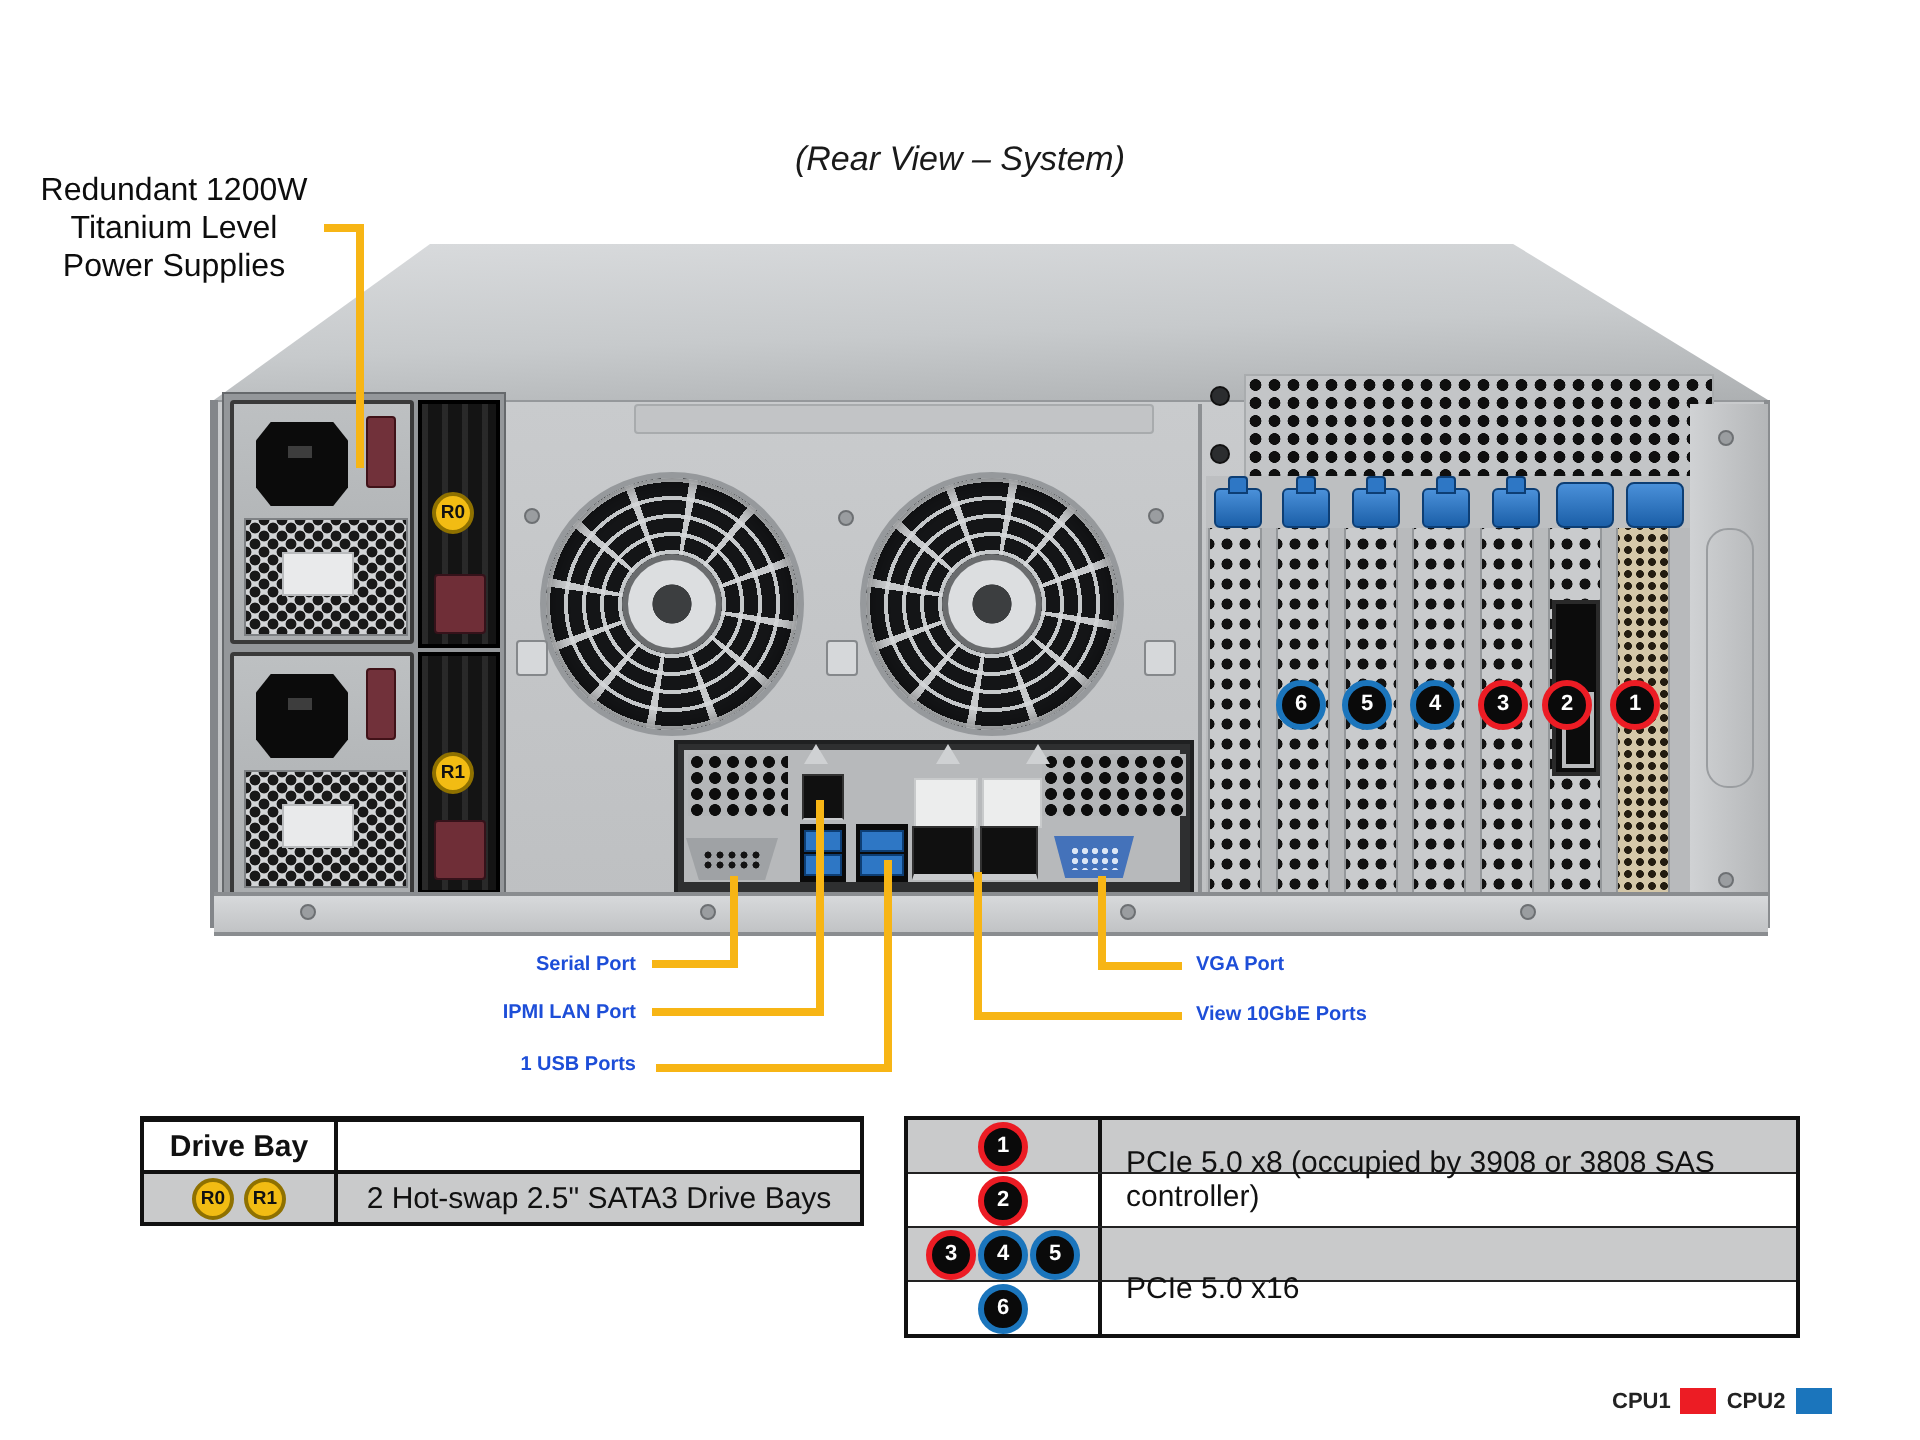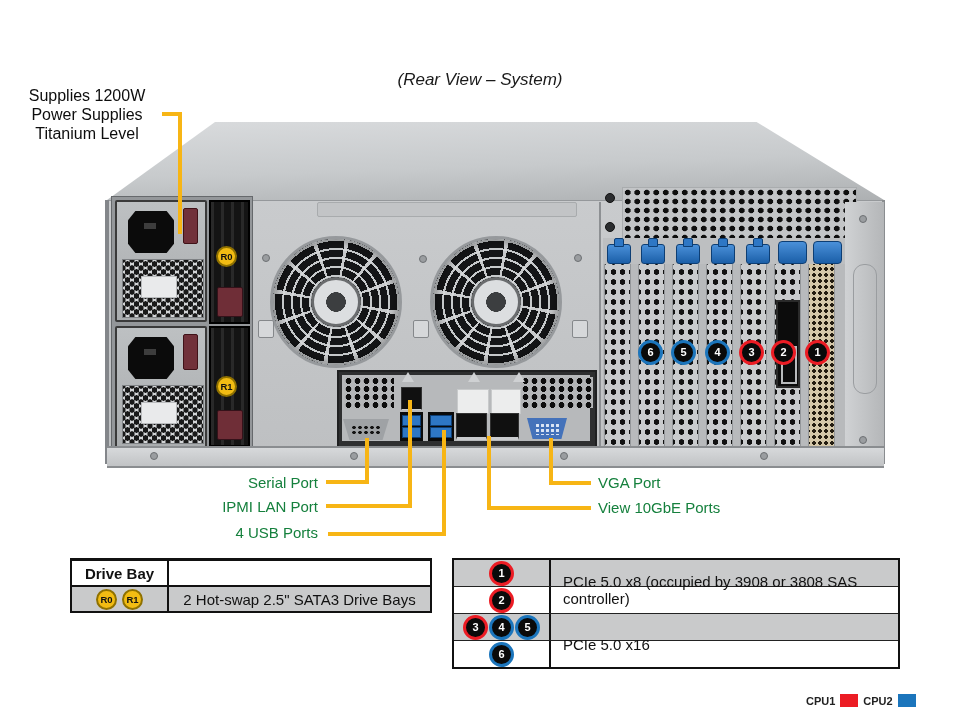--- a/index.html
+++ b/index.html
@@ -3,21 +3,21 @@
 <meta charset="utf-8">
 <style>
   html,body{margin:0;padding:0;background:#fff;}
   .stage{position:relative;width:960px;height:720px;background:#fff;overflow:hidden;
          font-family:"Liberation Sans","DejaVu Sans",sans-serif;color:#111;}
   .abs{position:absolute;}
 
   
   .title{left:330px;top:70px;width:300px;text-align:center;font-size:17px;font-style:italic;color:#1a1a1a;}
   .psu-callout{left:6px;top:86px;width:162px;text-align:center;font-size:16px;line-height:19px;color:#0d0d0d;}
-  .plabel{font-size:15px;color:#15803d;line-height:18px;}
+  .plabel{font-size:10px;color:#1d4ed8;line-height:18px;font-weight:bold;}
   .plabel.r{left:180px;width:138px;text-align:right;}
   .plabel.l{left:598px;text-align:left;}
 
   
   .yline{background:#F7B515;}
 
   
   .lid{left:107px;top:122px;width:777px;height:78px;
        clip-path:polygon(13.9% 0,83.6% 0,100% 100%,0 100%);
        background:linear-gradient(178deg,#d9dbdd 0%,#c7cacc 55%,#adb0b2 100%);}
@@ -133,23 +133,23 @@
   .swatch.blue{background:#1B75BC;}
 </style>
 </head>
 <body>
 
 <div class="stage">
 
   <div class="abs title">(Rear View – System)</div>
 
   <div class="abs psu-callout">
-    <div>Supplies 1200W</div>
+    <div>Redundant 1200W</div>
+    <div>Titanium Level</div>
     <div>Power Supplies</div>
-    <div>Titanium Level</div>
   </div>
 
   <div class="abs lid"></div>
   <div class="abs face"></div>
   <div class="abs ledge"></div>
   <div class="abs edgeL"></div>
   <div class="abs edgeR"></div>
 
   <div class="abs psu-frame">
     <div class="psu" style="left:3px;top:3px;">
@@ -257,21 +257,21 @@
   <div class="abs yline" style="left:326px;top:504px;width:86px;height:4px;"></div>
   <div class="abs yline" style="left:442px;top:430px;width:4px;height:106px;"></div>
   <div class="abs yline" style="left:328px;top:532px;width:118px;height:4px;"></div>
   <div class="abs yline" style="left:487px;top:436px;width:4px;height:74px;"></div>
   <div class="abs yline" style="left:487px;top:506px;width:104px;height:4px;"></div>
   <div class="abs yline" style="left:549px;top:438px;width:4px;height:47px;"></div>
   <div class="abs yline" style="left:549px;top:481px;width:42px;height:4px;"></div>
 
   <div class="abs plabel r" style="top:474px;">Serial Port</div>
   <div class="abs plabel r" style="top:498px;">IPMI LAN Port</div>
-  <div class="abs plabel r" style="top:524px;">4 USB Ports</div>
+  <div class="abs plabel r" style="top:524px;">1 USB Ports</div>
   <div class="abs plabel l" style="top:474px;text-align:center;">VGA Port</div>
   <div class="abs plabel l" style="top:499px;">View 10GbE Ports</div>
 
   <div class="tbl drive-tbl">
     <div class="trow hdr">
       <div class="c1">Drive Bay</div>
     </div>
     <div class="trow data shaded">
       <div class="c1">
         <span class="rbadge">R0</span>

